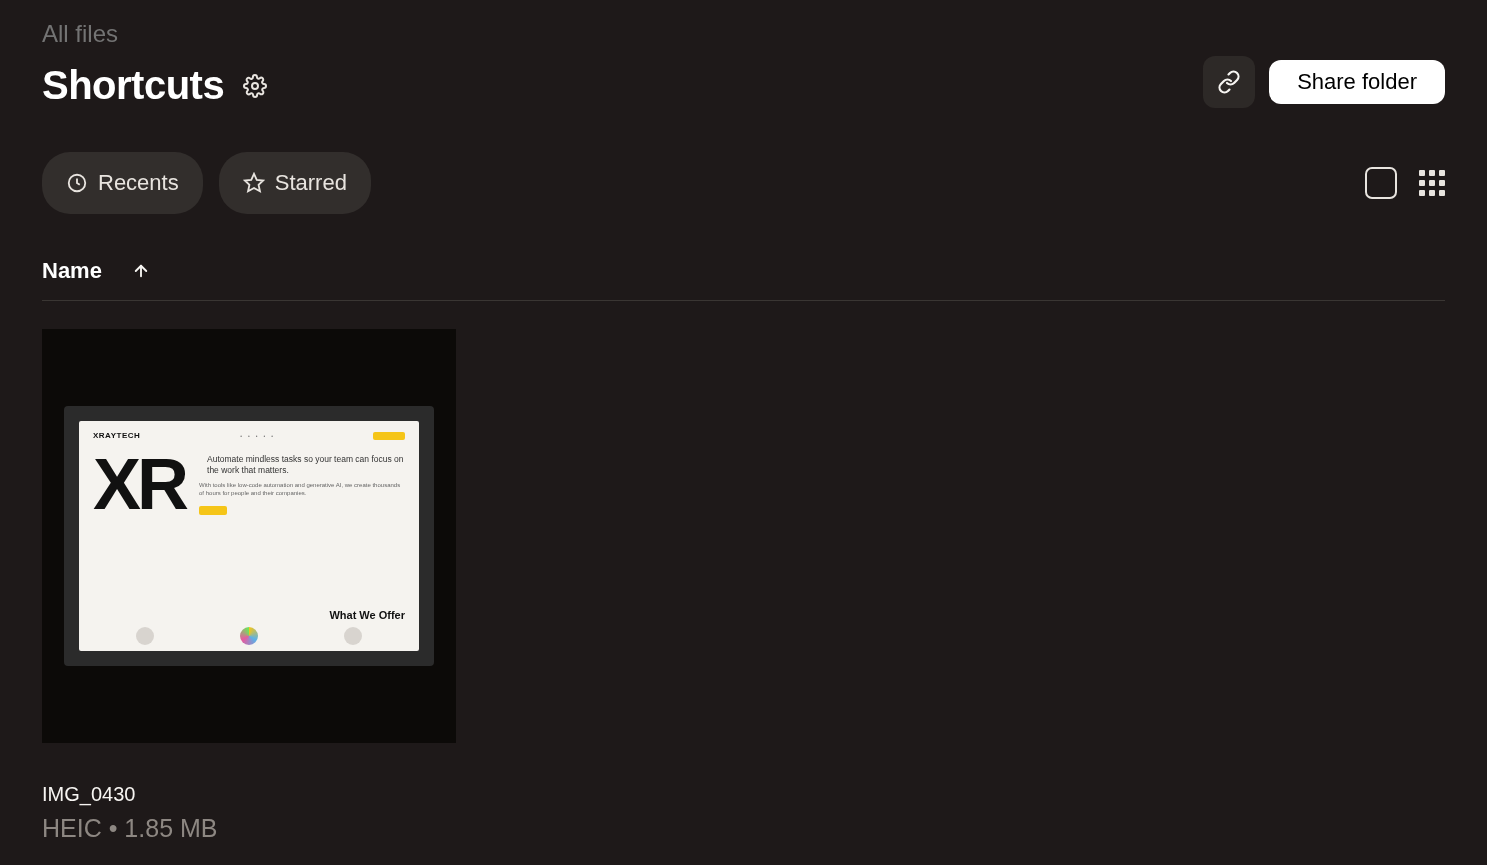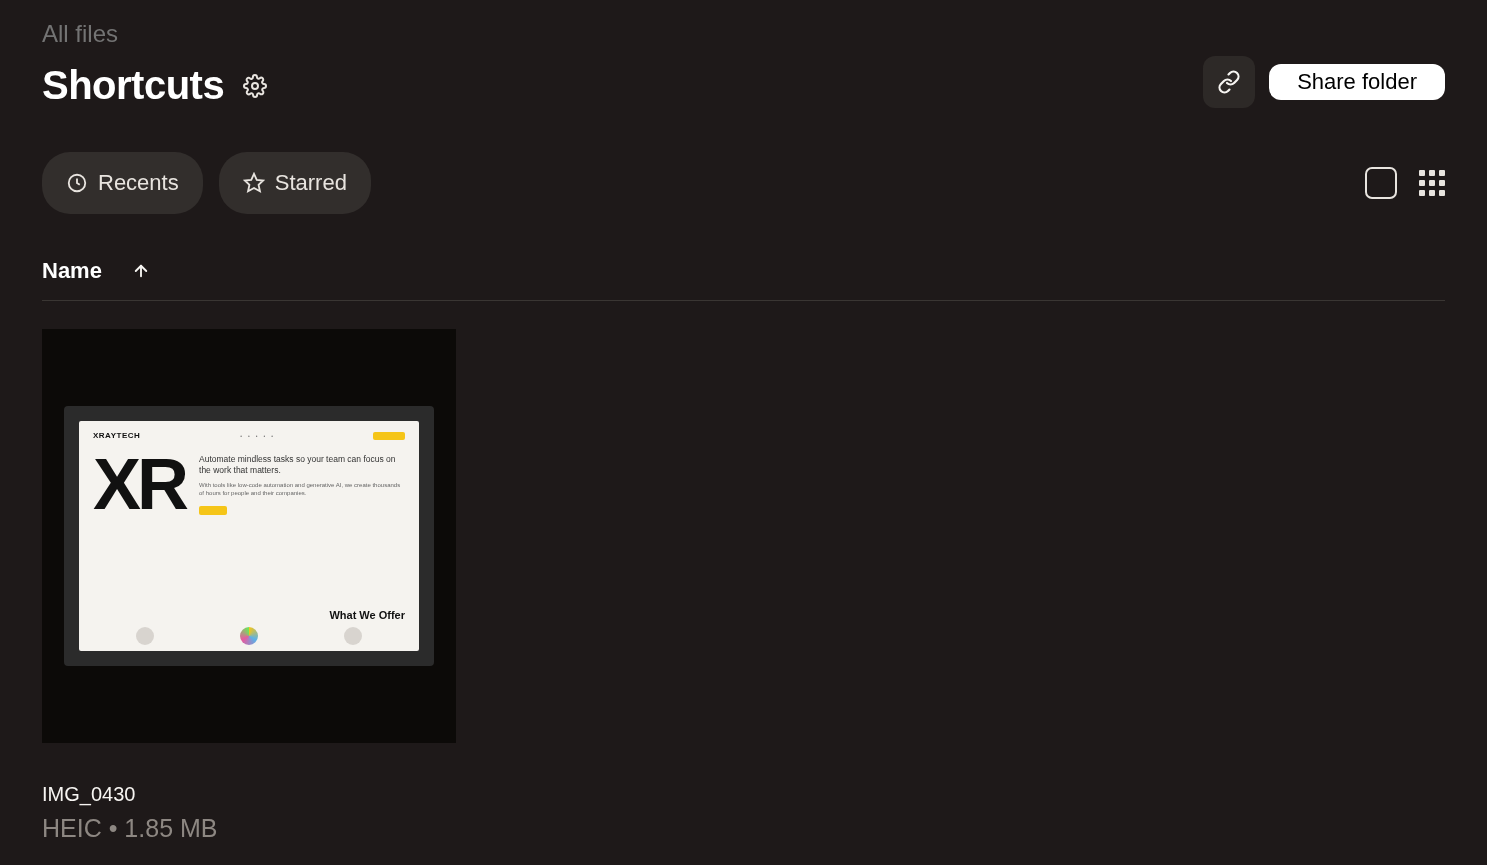--- a/index.html
+++ b/index.html
@@ -59,21 +59,21 @@
       display: flex;
       align-items: center;
       justify-content: center;
       cursor: pointer;
       border: none;
     }
     .share-btn {
       background: #fff;
       color: #000;
       border: none;
-      height: 36px;
+      height: 44px;
       padding: 0 28px;
       border-radius: 12px;
       font-size: 22px;
       font-weight: 500;
       cursor: pointer;
     }
     .filter-row {
       display: flex;
       align-items: center;
       justify-content: space-between;
@@ -214,20 +214,21 @@
     }
     .hero-text {
       flex: 1;
       font-size: 7px;
       color: #333;
       line-height: 1.3;
     }
     .hero-text .headline {
       font-size: 8.5px;
       margin-bottom: 6px;
+      margin-left: 8px;
     }
     .hero-text .sub {
       font-size: 6px;
       color: #666;
       margin-bottom: 8px;
     }
     .small-yellow {
       background: #f5c518;
       width: 28px;
       height: 9px;

